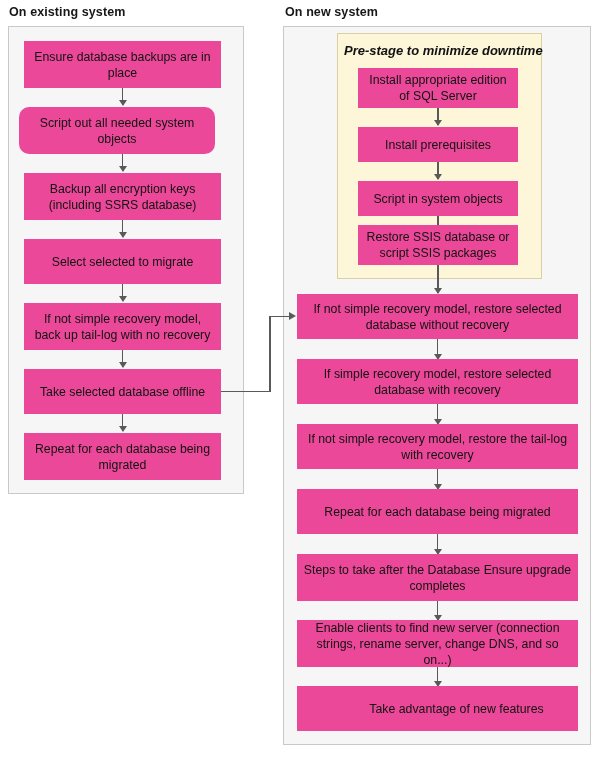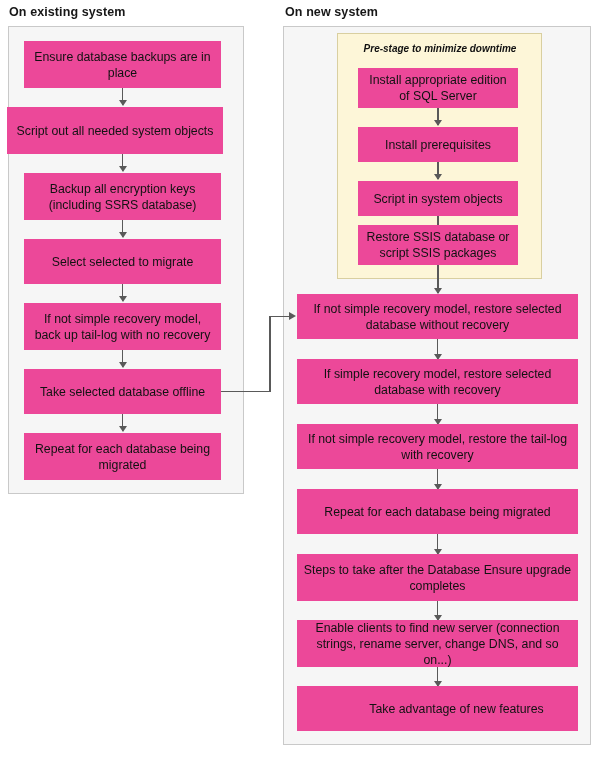--- a/index.html
+++ b/index.html
@@ -41,21 +41,21 @@
     position:absolute;
     left:337px;top:33px;width:205px;height:246px;
     background:#fdf6d8;
     border:1px solid #d9cfa0;
     box-sizing:border-box;
   }
   #prestage-label{
     position:absolute;
     left:344px;top:43px;width:192px;
     text-align:center;
-    font-size:10px;
+    font-size:13px;
     font-style:italic;
     font-weight:bold;
     color:#111111;
     white-space:nowrap;
   }
 
   
   .node{
     position:absolute;
     background:#ec4899;
@@ -110,21 +110,21 @@
   <div class="panel" id="panel-new"></div>
 
   <div id="prestage"></div>
   <div id="prestage-label">Pre-stage to minimize downtime</div>
 
   <div class="node" style="left:24px;top:41px;width:197px;height:47px;">
     <span>Ensure database backups are in place</span>
   </div>
   <div class="arrow" style="left:121.7px;top:88px;height:17px;"></div>
 
-  <div class="node" style="left:7px;top:107px;width:216px;height:47px;">
+  <div class="node" style="left:19px;top:107px;width:196px;height:47px;border-radius:10px;">
     <span>Script out all needed system objects</span>
   </div>
   <div class="arrow" style="left:121.7px;top:154px;height:17px;"></div>
 
   <div class="node" style="left:24px;top:173px;width:197px;height:47px;justify-content:flex-end;">
     <span>Backup all encryption keys (including SSRS database)</span>
   </div>
   <div class="arrow" style="left:121.7px;top:220px;height:17px;"></div>
 
   <div class="node" style="left:24px;top:239px;width:197px;height:45px;">

